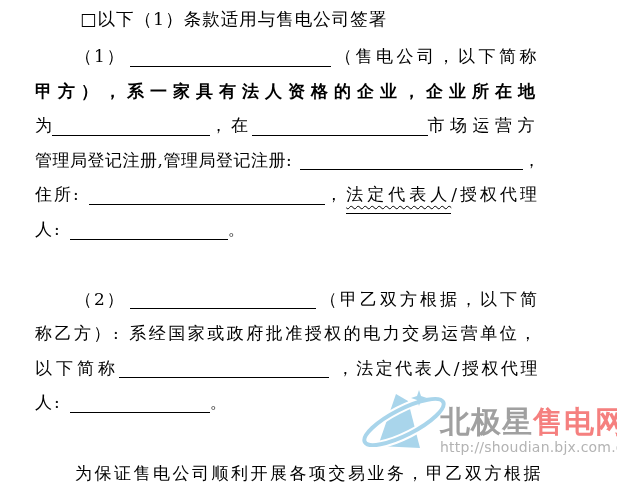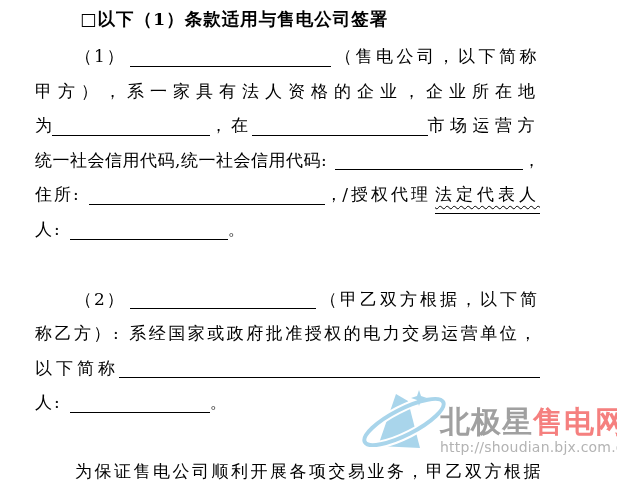--- a/index.html
+++ b/index.html
@@ -10,21 +10,21 @@
     color:#000;
     font-family:"DejaVu Serif","Liberation Serif",serif;
     font-size:17px;
     overflow:hidden;
     box-sizing:border-box;
     padding-top:6px;
   }
   .title{
     margin:0 0 0 80px;
     line-height:26px;
-    font-weight:bold;
+    font-weight:normal;
     font-size:17.5px;
     letter-spacing:1px;
     white-space:nowrap;
   }
   .para{
     margin-left:35px;
     width:505px;
   }
   .p1{margin-top:7px;}
   .p2{margin-top:35px;}
@@ -37,21 +37,21 @@
   }
   .indent{padding-left:40px;}
   .seg{display:inline-block;}
   .ls05{letter-spacing:0.5px;}
   .ls2{letter-spacing:2px;}
   .ls25{letter-spacing:2.5px;}
   .ls3{letter-spacing:3px;}
   .ls35{letter-spacing:3.5px;}
   .ls4{letter-spacing:4px;}
   .ls55{letter-spacing:5.5px;}
-  .ls6{letter-spacing:6px;}
+  .ls6{letter-spacing:6px;font-weight:bold;}
   .blank{
     display:inline-block;
     height:19px;
     border-bottom:1px solid #000;
     align-self:flex-end;
     margin-bottom:7px;
   }
   .b-fixed158{width:158px;}
   .b-fixed140{width:140px;}
   .b-fixed215{width:215px;}
@@ -63,21 +63,20 @@
     text-decoration:underline wavy #000 1px;
     text-underline-offset:5px;
     text-decoration-skip-ink:none;
     padding-bottom:1px;
   }
   .closing{
     margin:40px 16px 0 75px;
     line-height:26px;
     letter-spacing:2.5px;
     white-space:nowrap;
-    font-family:Liberation Mono, monospace;
   }
   :root{
     --wm-blue:#a9d5eb;
     --wm-gray:#a0a0a0;
     --wm-red:#f5807f;
   }
   .watermark{
     position:absolute;
     top:386px;left:362px;
     width:255px;height:70px;
@@ -126,50 +125,51 @@
       <span class="seg ls6">甲方），系一家具有法人资格的企业，企业所在地</span>
     </div>
     <div class="line">
       <span class="seg">为</span>
       <span class="blank b-fixed158"></span>
       <span class="seg ls4">，在</span>
       <span class="blank b-grow"></span>
       <span class="seg ls55">市场运营方</span>
     </div>
     <div class="line">
-      <span class="seg ls05">统一社会信用代码,统一社会信用代码:</span>
+      <span class="seg ls05">管理局登记注册,管理局登记注册:</span>
       <span class="blank b-grow gap-l"></span>
       <span class="seg">，</span>
     </div>
     <div class="line">
       <span class="seg ls2">住所:</span>
       <span class="blank b-grow gap-l"></span>
       <span class="seg">，</span>
+      <span class="seg ls4 legal gap-s">法定代表人</span>
       <span class="seg ls3">/授权代理</span>
-      <span class="seg ls4 legal gap-s">法定代表人</span>
     </div>
     <div class="line">
       <span class="seg ls2">人:</span>
       <span class="blank b-fixed158 gap-l"></span>
       <span class="seg">。</span>
     </div>
   </div>
 
   <div class="para p2">
     <div class="line indent">
       <span class="seg ls2">（2）</span>
       <span class="blank b-grow gap-s"></span>
       <span class="seg ls3 gap-s">（甲乙双方根据，以下简</span>
     </div>
     <div class="line">
       <span class="seg ls25">称乙方）: 系经国家或政府批准授权的电力交易运营单位，</span>
     </div>
     <div class="line">
       <span class="seg ls4">以下简称</span>
       <span class="blank b-grow"></span>
+      <span class="seg ls25 gap-l">，法定代表人/授权代理</span>
     </div>
     <div class="line">
       <span class="seg ls2">人:</span>
       <span class="blank b-fixed140 gap-l"></span>
       <span class="seg">。</span>
     </div>
   </div>
 
   <div class="watermark">
     <svg class="wm-icon" width="92" height="68" viewBox="0 0 92 68" xmlns="http://www.w3.org/2000/svg">

